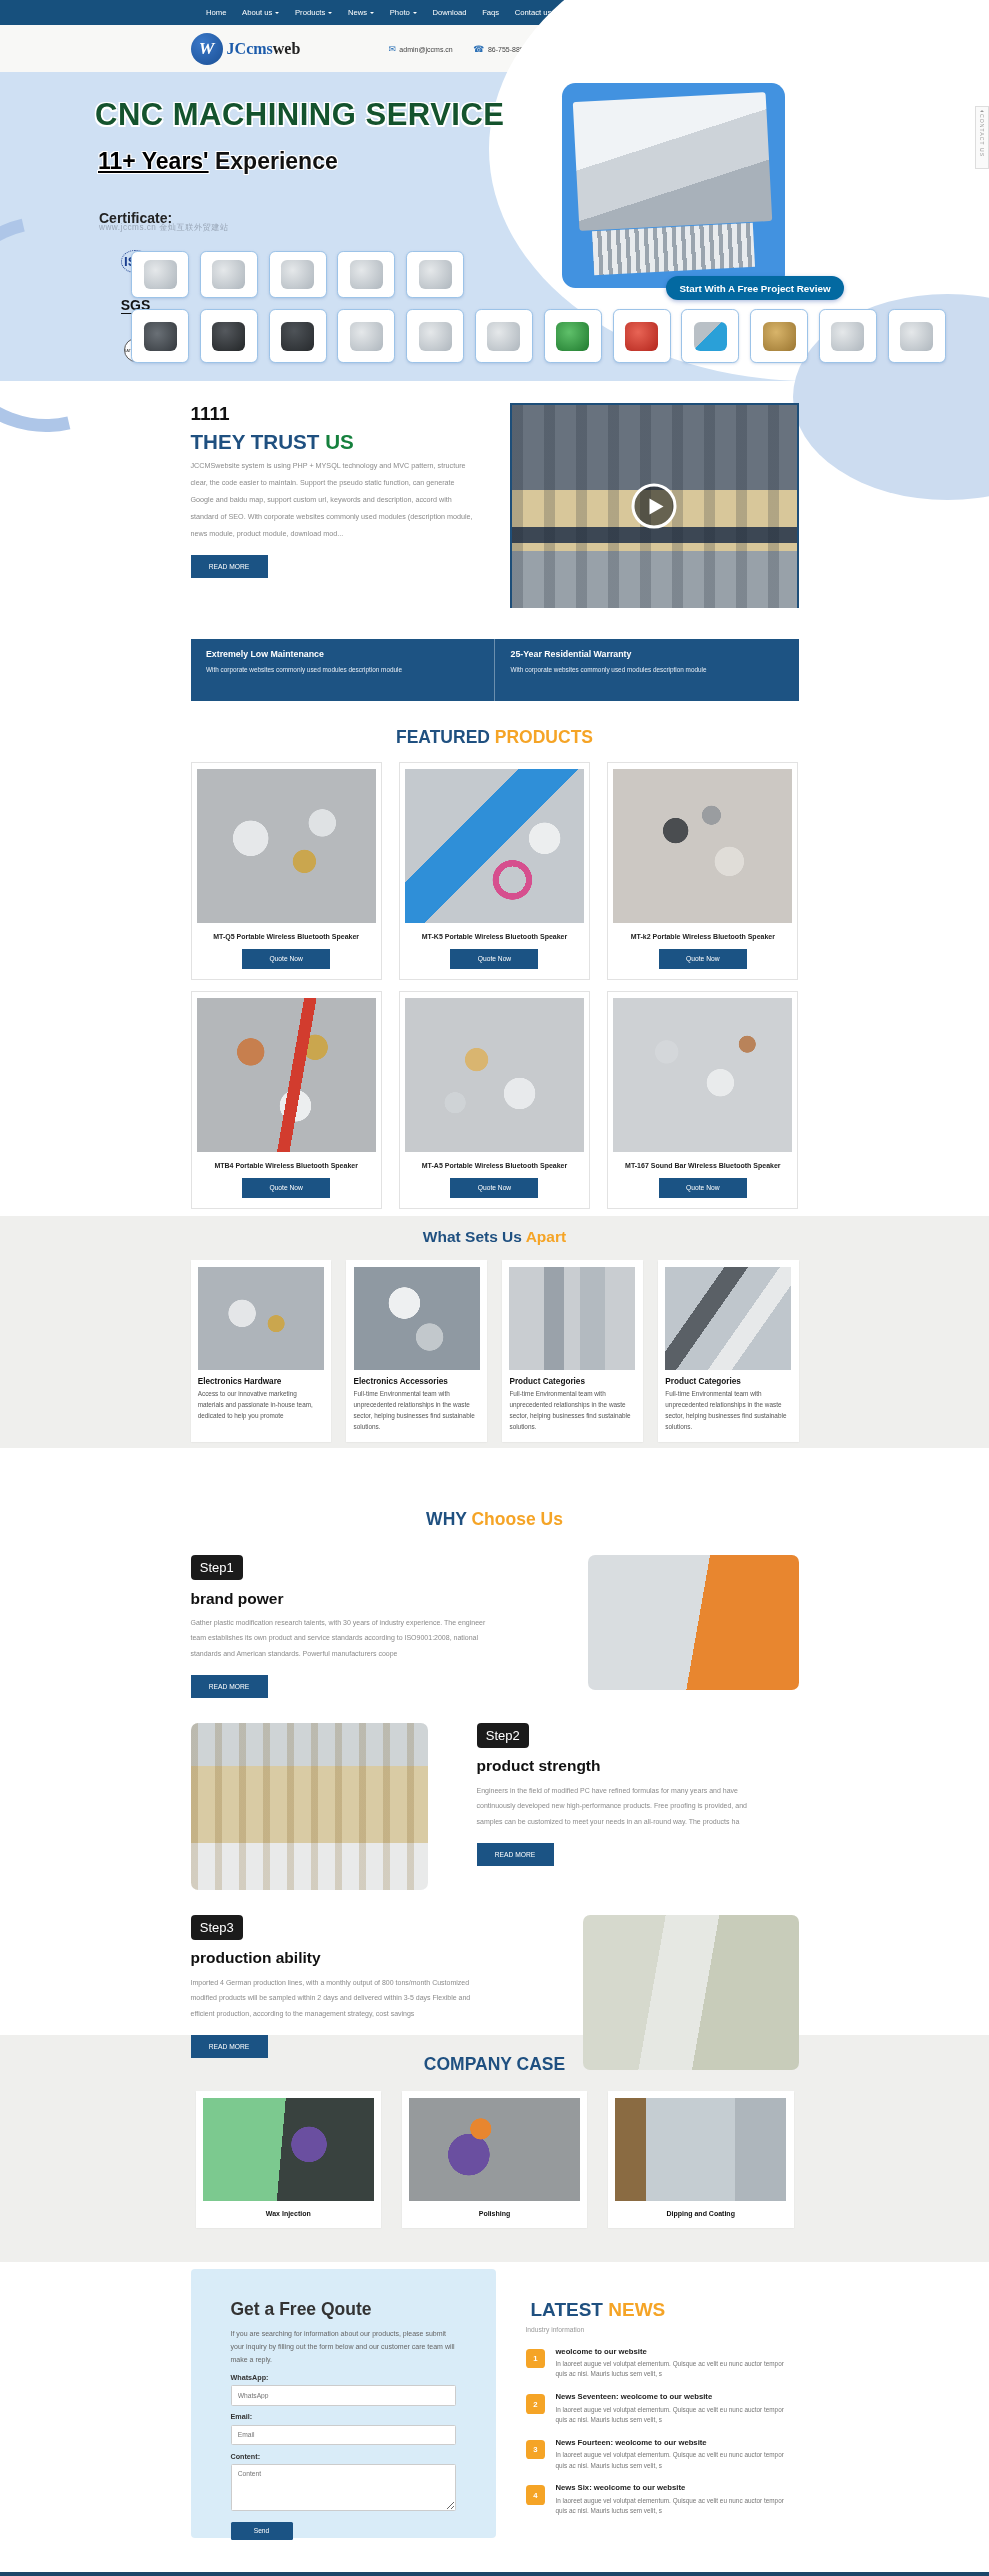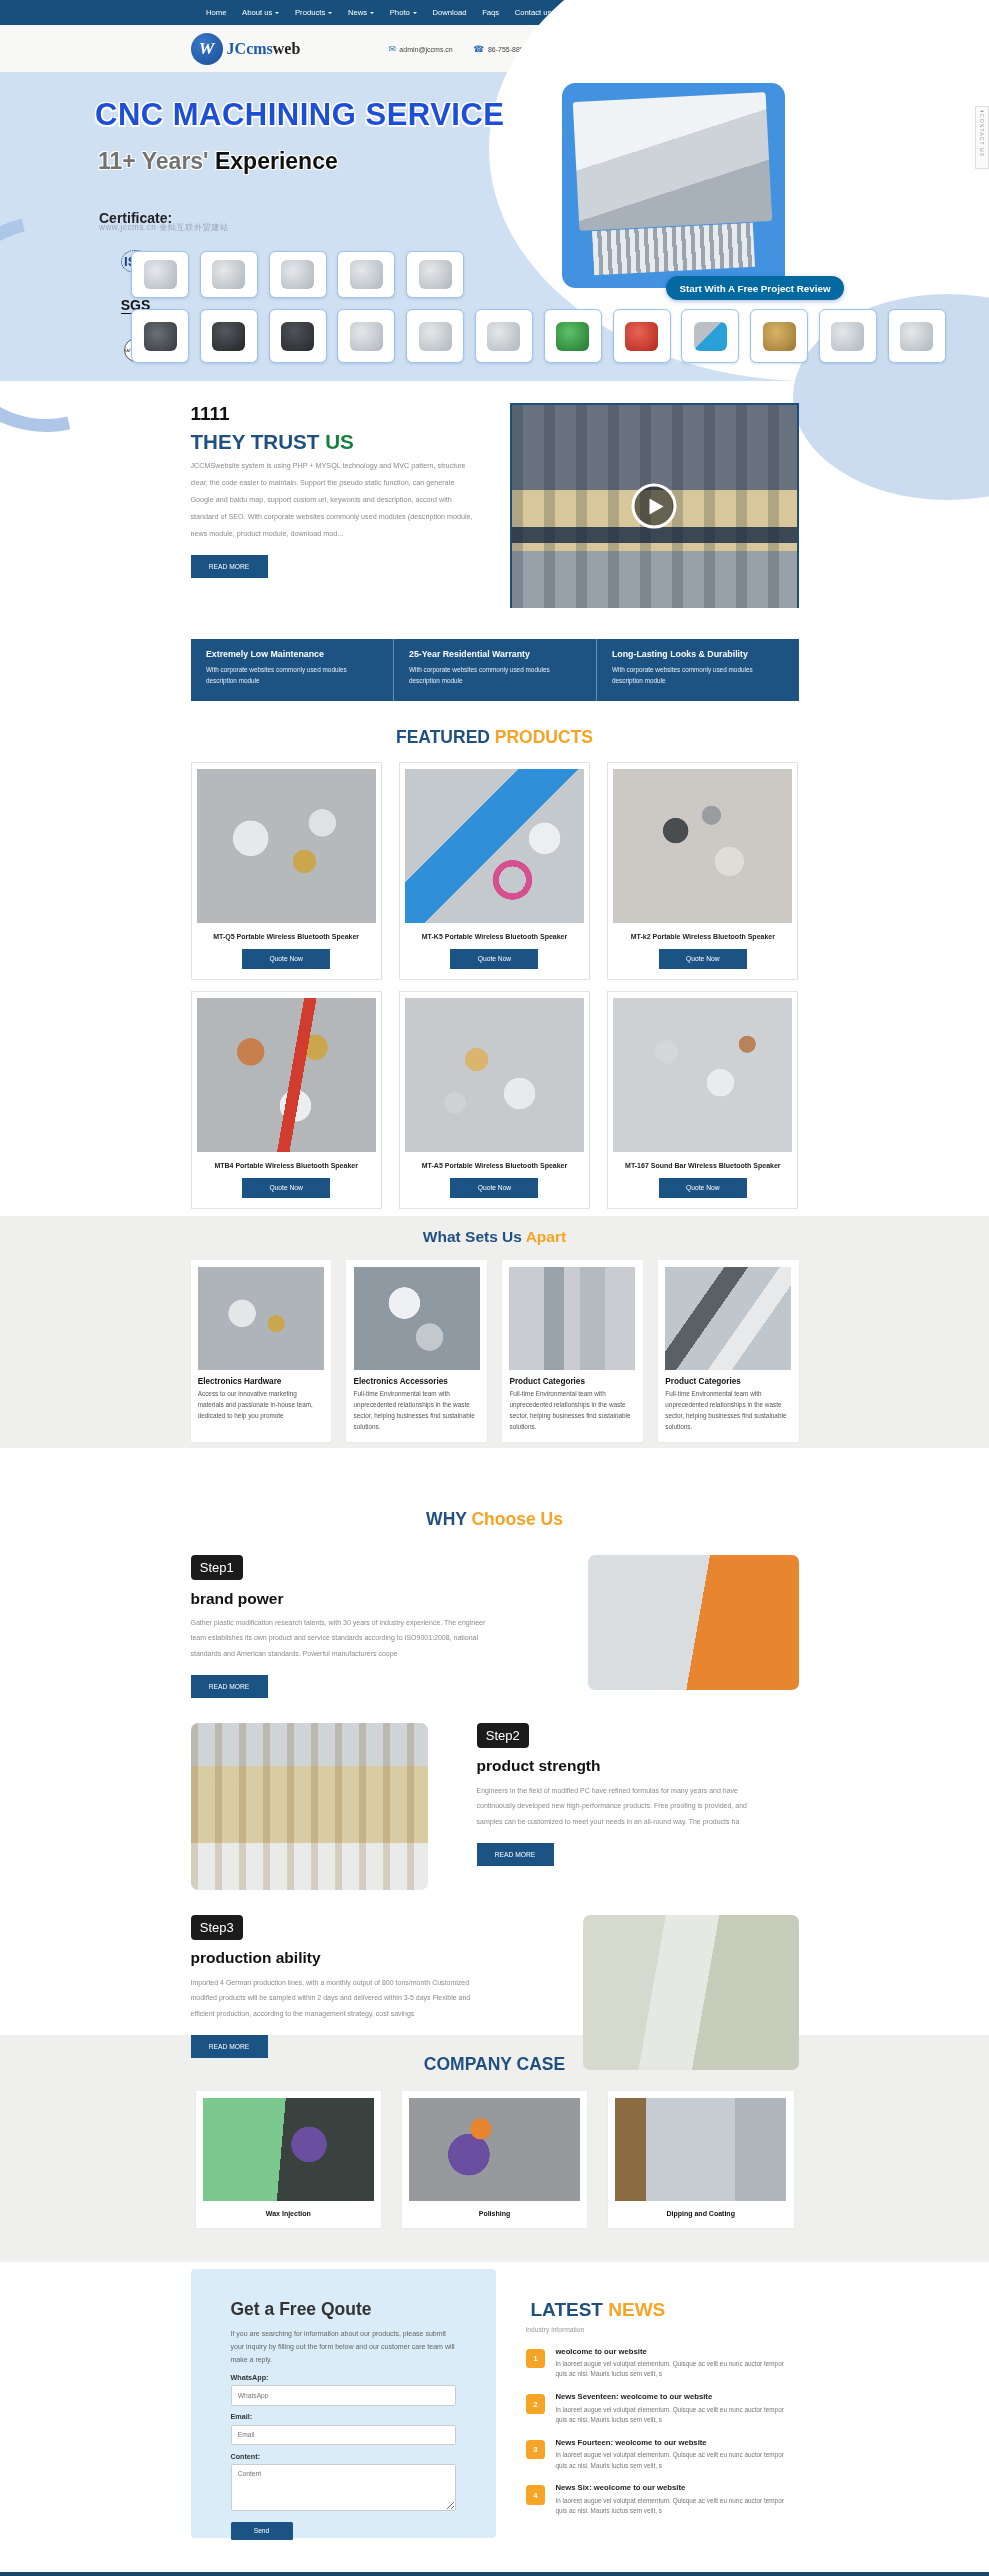--- a/index.html
+++ b/index.html
@@ -24,23 +24,23 @@
   .hdr-contacts .ic{color:#2a6fb5;font-size:8.8px;margin-right:3.6px;}
   .search{margin-left:auto;display:flex;}
   .search input{width:112px;height:23px;background:#f1f1f0;border:0.5px solid #ddd;border-right:none;padding:0 6.2px;font-size:6.7px;color:#666;outline:none;}
   .search button{width:25px;height:23px;background:#1b5384;border:none;cursor:pointer;display:flex;align-items:center;justify-content:center;}
 
   
   .hero{height:309px;background:#cfe0f3;position:relative;}
   .hero-blob{position:absolute;left:489px;top:-155px;width:644px;height:464px;background:#fff;border-radius:50%;}
   .hero-blob2{position:absolute;left:793px;top:222px;width:309px;height:206px;background:#ccdcf0;border-radius:50%;}
   .hero-swoosh{position:absolute;left:-62px;top:144px;width:216px;height:216px;border-radius:50%;background:transparent;border:13.4px solid #aec6e8;border-top-color:transparent;border-right-color:transparent;transform:rotate(32deg);}
-  .hero-title{position:absolute;left:95px;top:25px;font-size:31px;font-weight:bold;color:#1d4ed8;letter-spacing:0.5px;text-shadow:-1.5px -1.5px 0 #fff,1.5px -1.5px 0 #fff,-1.5px 1.5px 0 #fff,1.5px 1.5px 0 #fff,0 2.1px 0 #fff;}
+  .hero-title{position:absolute;left:95px;top:25px;font-size:31px;font-weight:bold;color:#14532d;letter-spacing:0.5px;text-shadow:-1.5px -1.5px 0 #fff,1.5px -1.5px 0 #fff,-1.5px 1.5px 0 #fff,1.5px 1.5px 0 #fff,0 2.1px 0 #fff;}
   .hero-sub{position:absolute;left:98px;top:76px;font-size:23px;font-weight:bold;text-shadow:-1px -1px 0 #fff,1px -1px 0 #fff,-1px 1px 0 #fff,1px 1px 0 #fff;}
-  .hero-sub .y{color:#737373;}
+  .hero-sub .y{color:#000000;text-decoration:underline;}
   .hero-sub .e{color:#111;}
   .hero-cert{position:absolute;left:99px;top:138px;display:flex;align-items:center;gap:24px;flex-direction:column;}
   .cert-label{font-size:14px;font-weight:bold;color:#222;}
   .cert-iso{font-size:13.4px;font-weight:bold;color:#1a3e8f;border:1px dotted #1a3e8f;border-radius:50%;padding:3.1px 2.1px;}
   .cert-sgs{font-size:14px;font-weight:bold;color:#111;border-bottom:1.5px solid #111;}
   .cert-iatf{width:24px;height:24px;border:1px solid #555;border-radius:50%;font-size:4.1px;color:#333;display:flex;align-items:center;justify-content:center;text-align:center;background:#fdfdfd;}
   .hero-watermark{position:absolute;left:99px;top:150px;font-size:8.2px;color:#9aa7b8;letter-spacing:0.5px;}
   .hero-square{position:absolute;left:562px;top:11.3px;width:223px;height:205px;background:#4292e0;border-radius:13.4px;}
   .hero-part{position:absolute;left:14.4px;top:13.4px;right:15.5px;height:129px;background:linear-gradient(165deg,#f0f3f6 0 38%,#cdd3d9 38% 66%,#a8b1ba 66%);transform:rotate(-3deg);border-radius:3.1px;}
   .hero-fins{position:absolute;left:31px;bottom:17.5px;right:31px;height:44px;background:repeating-linear-gradient(90deg,#e8ebee 0 5.2px,#9aa4ae 5.2px 9.3px);transform:rotate(-3deg);}
@@ -312,24 +312,20 @@
   </div>
 
   <div class="featbar">
     <div class="featbar-in">
       <div class="featcol">
         <h4>Extremely Low Maintenance</h4>
         <p>With corporate websites commonly used modules description module</p>
       </div>
       <div class="featcol">
         <h4>25-Year Residential Warranty</h4>
-        <p>With corporate websites commonly used modules description module</p>
-      </div>
-      <div class="featcol">
-        <h4>Long-Lasting Looks &amp; Durability</h4>
         <p>With corporate websites commonly used modules description module</p>
       </div>
     </div>
   </div>
 
   <div class="featured">
     <h2 class="sec-title"><span class="tm">FEATURED </span><span class="ta">PRODUCTS</span></h2>
     <div class="prod-grid">
       <div class="prod-card">
         <div class="prod-img pi0"></div>

